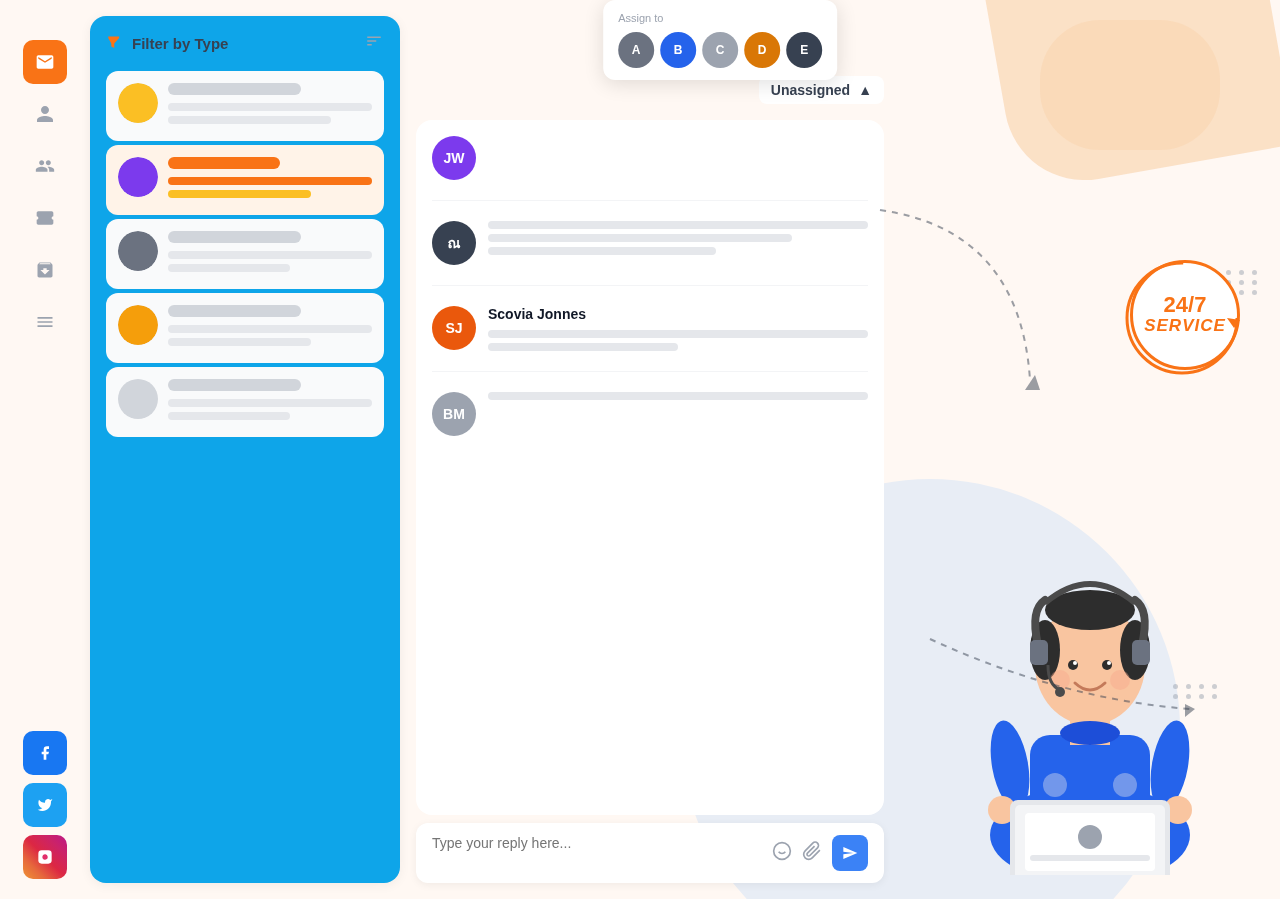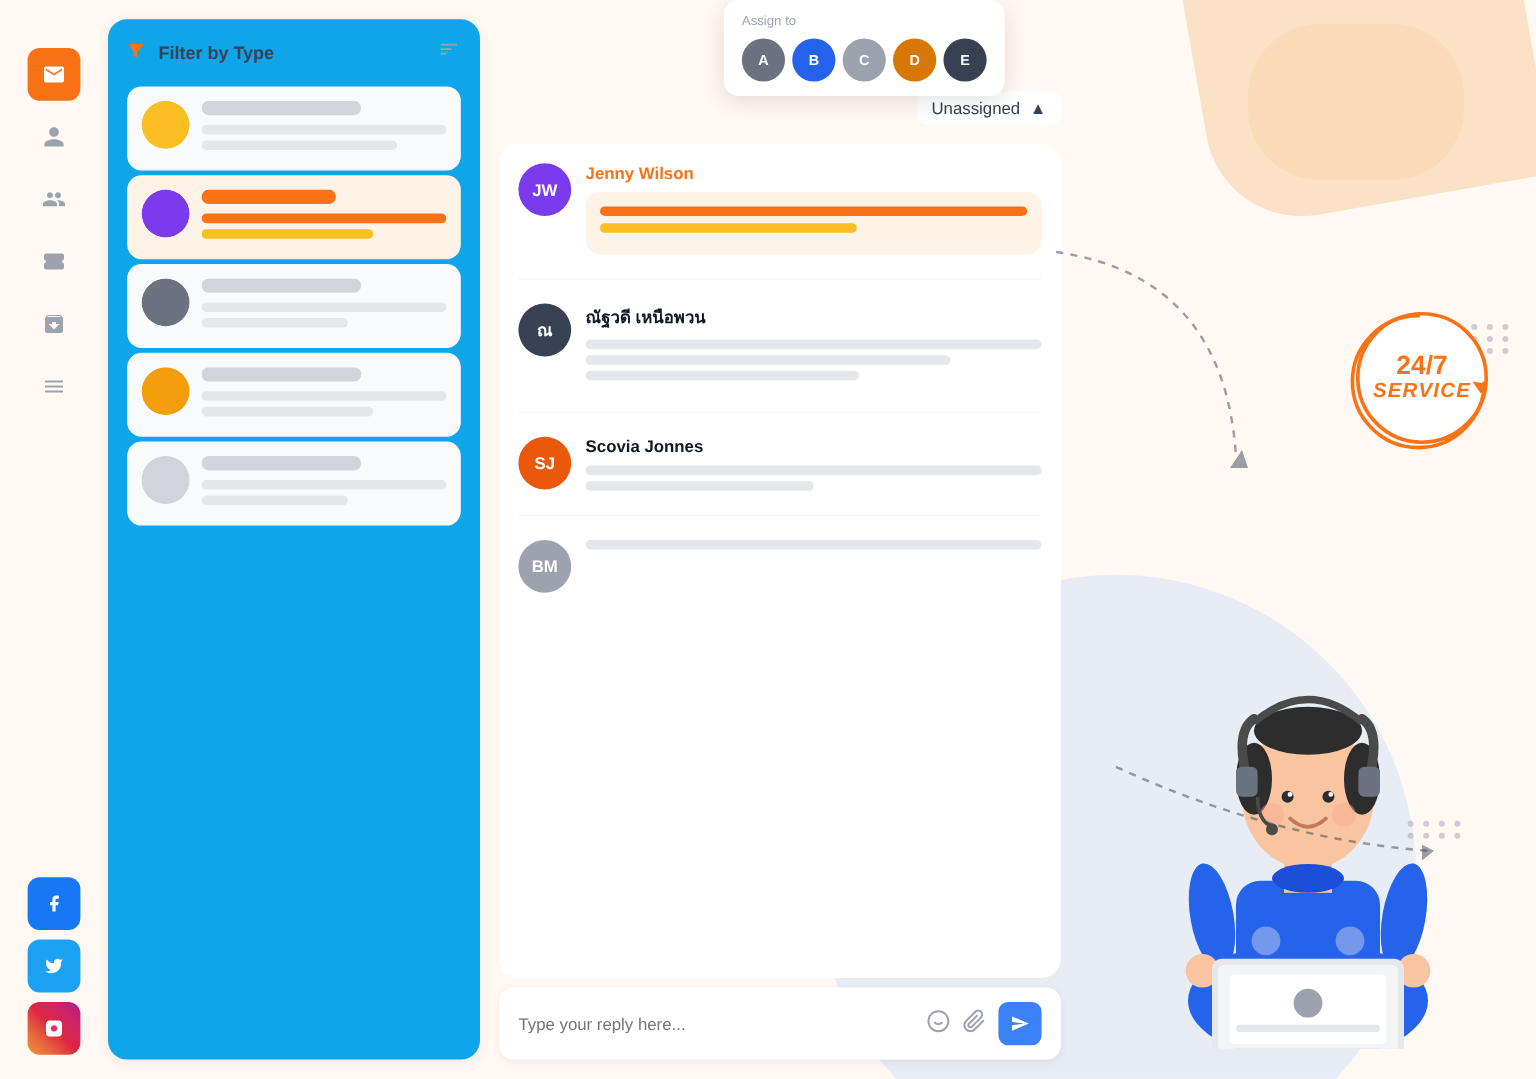--- a/index.html
+++ b/index.html
@@ -240,21 +240,21 @@
       justify-content: flex-end;
       padding: 16px 0;
       margin-top: 60px;
     }
     .unassigned-badge {
       display: flex;
       align-items: center;
       gap: 8px;
       font-size: 14px;
       color: #374151;
-      font-weight: 400;
+      font-weight: 700;
       cursor: pointer;
       background: white;
       padding: 6px 12px;
       border-radius: 8px;
     }
 
     
     .messages-area {
       flex: 1;
       overflow-y: auto;
@@ -305,21 +305,21 @@
 
     .msg-divider {
       height: 1px;
       background: #f3f4f6;
       margin: 4px 0;
     }
 
     
     .reply-area {
       display: flex;
-      align-items: center;
+      align-items: flex-start;
       background: white;
       border-radius: 12px;
       padding: 12px 16px;
       margin: 8px 0 16px 0;
       box-shadow: 0 2px 8px rgba(0,0,0,0.06);
       gap: 8px;
     }
     .reply-input {
       flex: 1;
       border: none;
@@ -543,35 +543,27 @@
       <div class="unassigned-badge">
         <span>Unassigned</span>
         <span style="font-size:14px;">▲</span>
       </div>
     </div>
 
     <div class="messages-area">
 
       <div class="message-item">
         <div class="msg-avatar" style="background:#7c3aed;display:flex;align-items:center;justify-content:center;color:white;font-size:14px;font-weight:bold;">JW</div>
-        <div class="msg-content">
-          <div class="msg-name" style="color:#f97316;">Jenny Wilson</div>
-          <div class="msg-bubble">
-            <div class="msg-line orange w-full"></div>
-            <div class="msg-line orange-light w-60" style="background:#fbbf24;"></div>
-          </div>
-        </div>
       </div>
 
       <div class="msg-divider"></div>
 
       <div class="message-item">
         <div class="msg-avatar" style="background:#374151;display:flex;align-items:center;justify-content:center;color:white;font-size:14px;font-weight:bold;">ณ</div>
         <div class="msg-content">
-          <div class="msg-name">ณัฐวดี เหนือพวน</div>
           <div class="msg-lines">
             <div class="msg-line gray w-full" style="height:8px;background:#e5e7eb;border-radius:4px;margin-bottom:5px;"></div>
             <div class="msg-line gray w-80" style="height:8px;background:#e5e7eb;border-radius:4px;margin-bottom:5px;width:80%;"></div>
             <div class="msg-line gray w-60" style="height:8px;background:#e5e7eb;border-radius:4px;width:60%;"></div>
           </div>
         </div>
       </div>
 
       <div class="msg-divider"></div>
 

